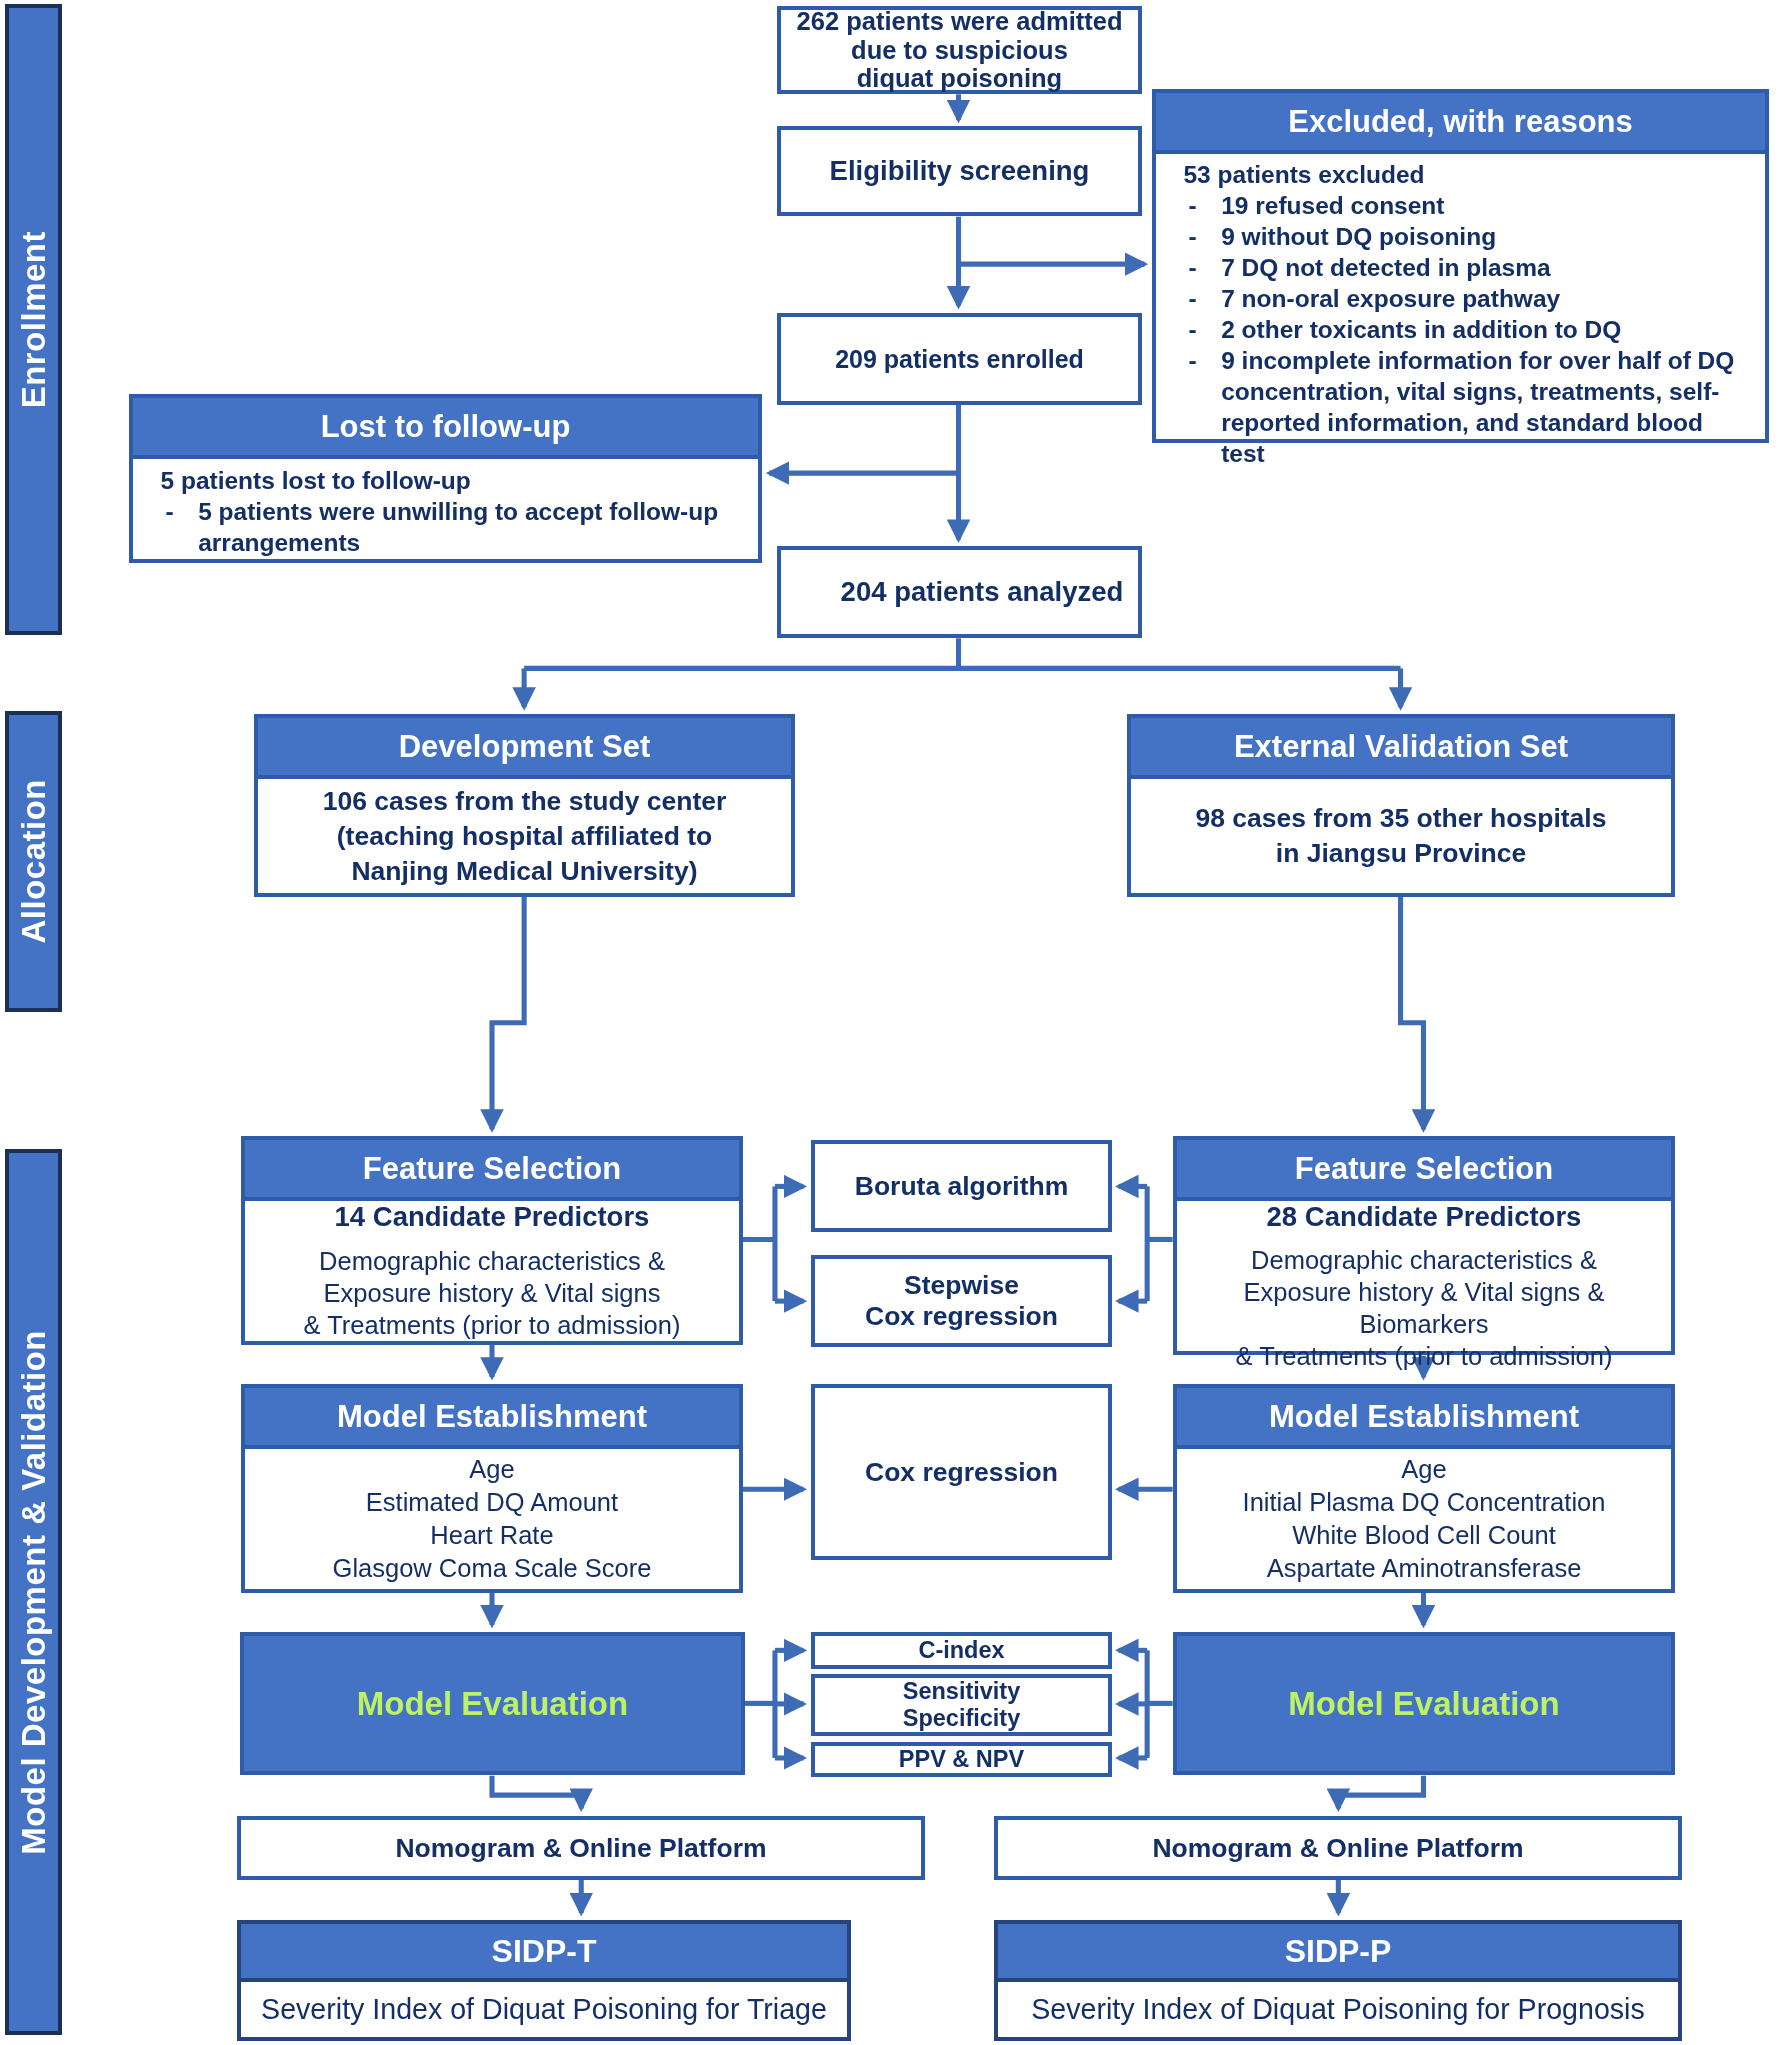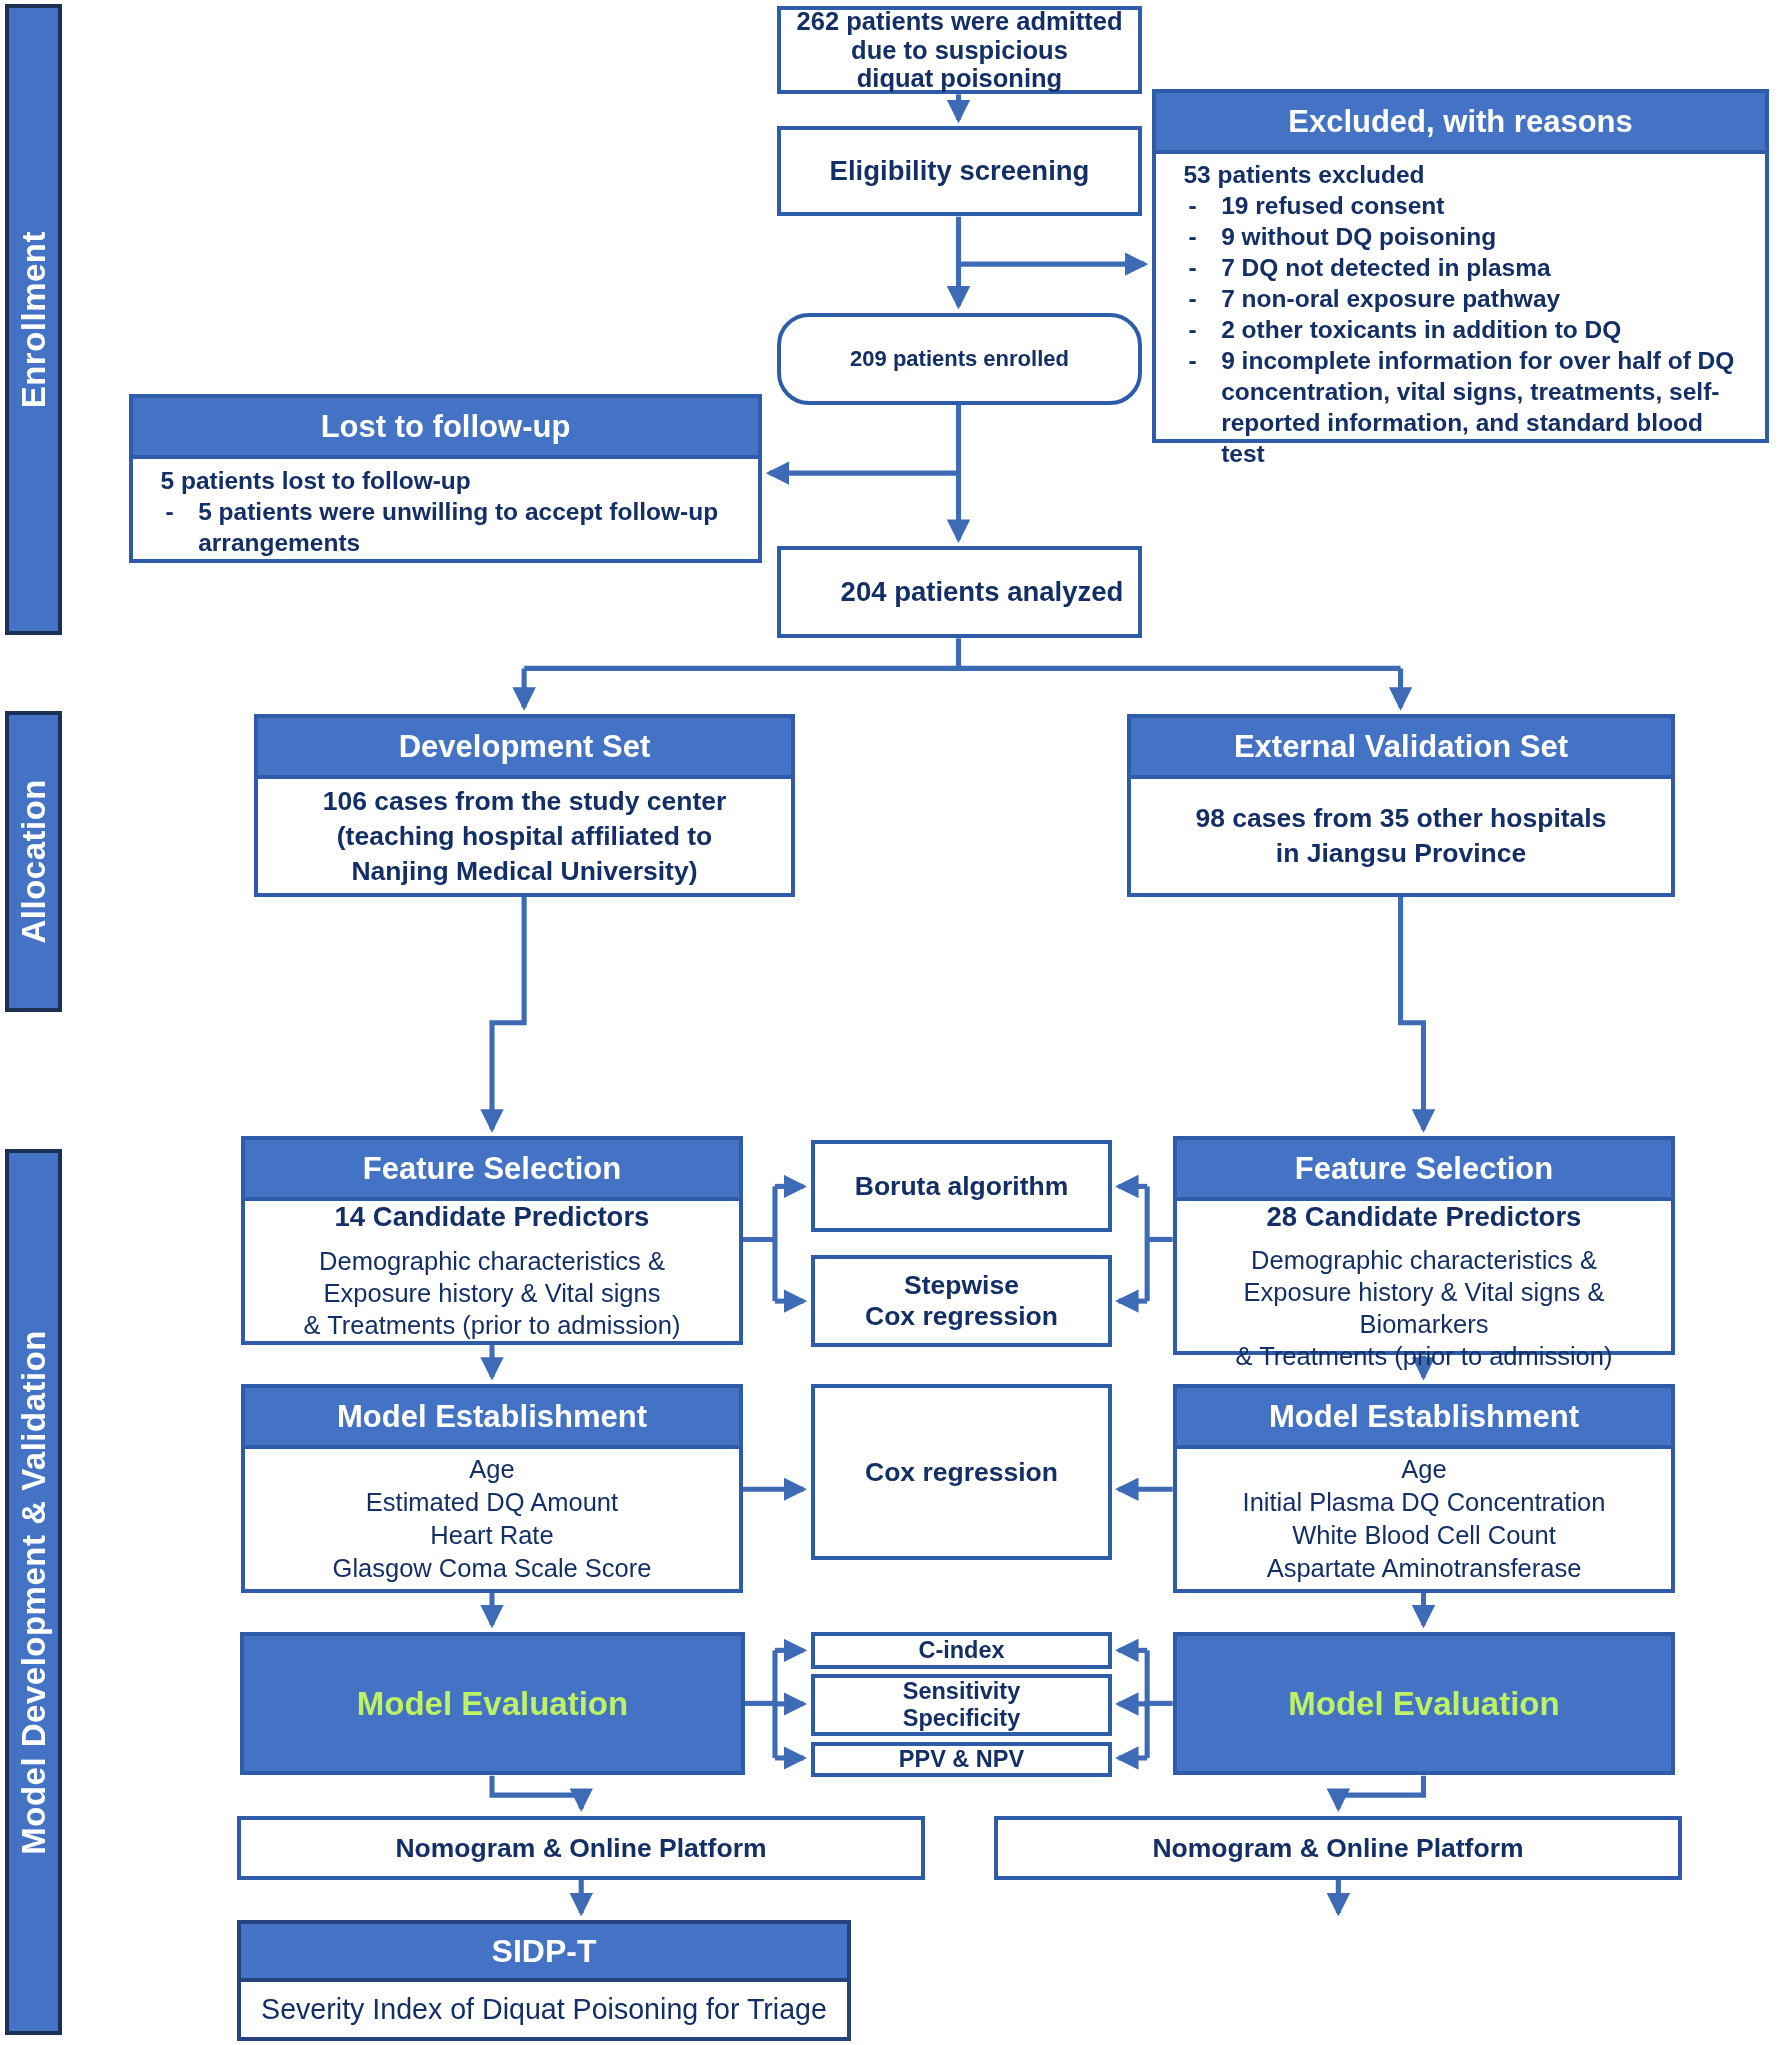--- a/index.html
+++ b/index.html
@@ -20,21 +20,21 @@
   .sidebar{position:absolute;left:5.1px;width:57px;background:#4472C4;border:4.1px solid #1C2F55;
            box-sizing:border-box;z-index:2;display:flex;align-items:center;justify-content:center;}
   .sidebar .vtext{writing-mode:vertical-rl;transform:rotate(180deg);color:#ffffff;
                   font-weight:bold;font-size:33px;white-space:nowrap;letter-spacing:0.5px;}
   
   .b-admitted{left:777px;top:6.1px;width:365px;height:88px;font-size:25.5px;line-height:28.6px;font-weight:bold;}
   .b-eligibility{left:777px;top:126px;width:365px;height:90px;font-size:27.5px;font-weight:bold;}
   .b-excluded{left:1152px;top:89px;width:617px;height:354px;}
   .b-excluded .hdr{height:57px;}
   .b-excluded .bodyarea{padding:5.1px 12.2px 4.1px 12.2px;justify-content:flex-start;}
-  .b-enrolled{left:777px;top:313px;width:365px;height:92px;font-size:22px;font-weight:bold;border-radius:32px;}
+  .b-enrolled{left:777px;top:313px;width:365px;height:92px;font-size:25px;font-weight:bold;}
   .b-lost{left:129px;top:394px;width:633px;height:169px;}
   .b-lost .hdr{height:57px;}
   .b-lost .bodyarea{padding:6.1px 12.2px 4.1px 12.2px;justify-content:flex-start;}
   .b-analyzed{left:777px;top:546px;width:365px;height:92px;font-size:27.5px;font-weight:bold;padding-left:45px;}
   .summary{font-size:24.5px;line-height:31px;font-weight:bold;padding-left:15.3px;}
   .reason{font-size:24.5px;line-height:31px;font-weight:bold;position:relative;padding-left:53px;}
   .reason::before{content:"-";position:absolute;left:20.4px;top:0;}
   
   .b-dev{left:254px;top:714px;width:541px;height:183px;}
   .b-ext{left:1127px;top:714px;width:548px;height:183px;}
@@ -223,15 +223,19 @@
   <div class="box b-ppv">PPV &amp; NPV</div>
   <div class="box solidblue b-evalr">Model Evaluation</div>
 
   <div class="box b-noml">Nomogram &amp; Online Platform</div>
   <div class="box b-nomr">Nomogram &amp; Online Platform</div>
 
   <div class="box headered b-sidpt">
     <div class="hdr">SIDP-T</div>
     <div class="bodyarea sidp-body">Severity Index of Diquat Poisoning for Triage</div>
   </div>
+  <div class="box headered b-sidpp">
+    <div class="hdr">SIDP-P</div>
+    <div class="bodyarea sidp-body">Severity Index of Diquat Poisoning for Prognosis</div>
+  </div>
 
 </div>
 
 
 </body></html>

